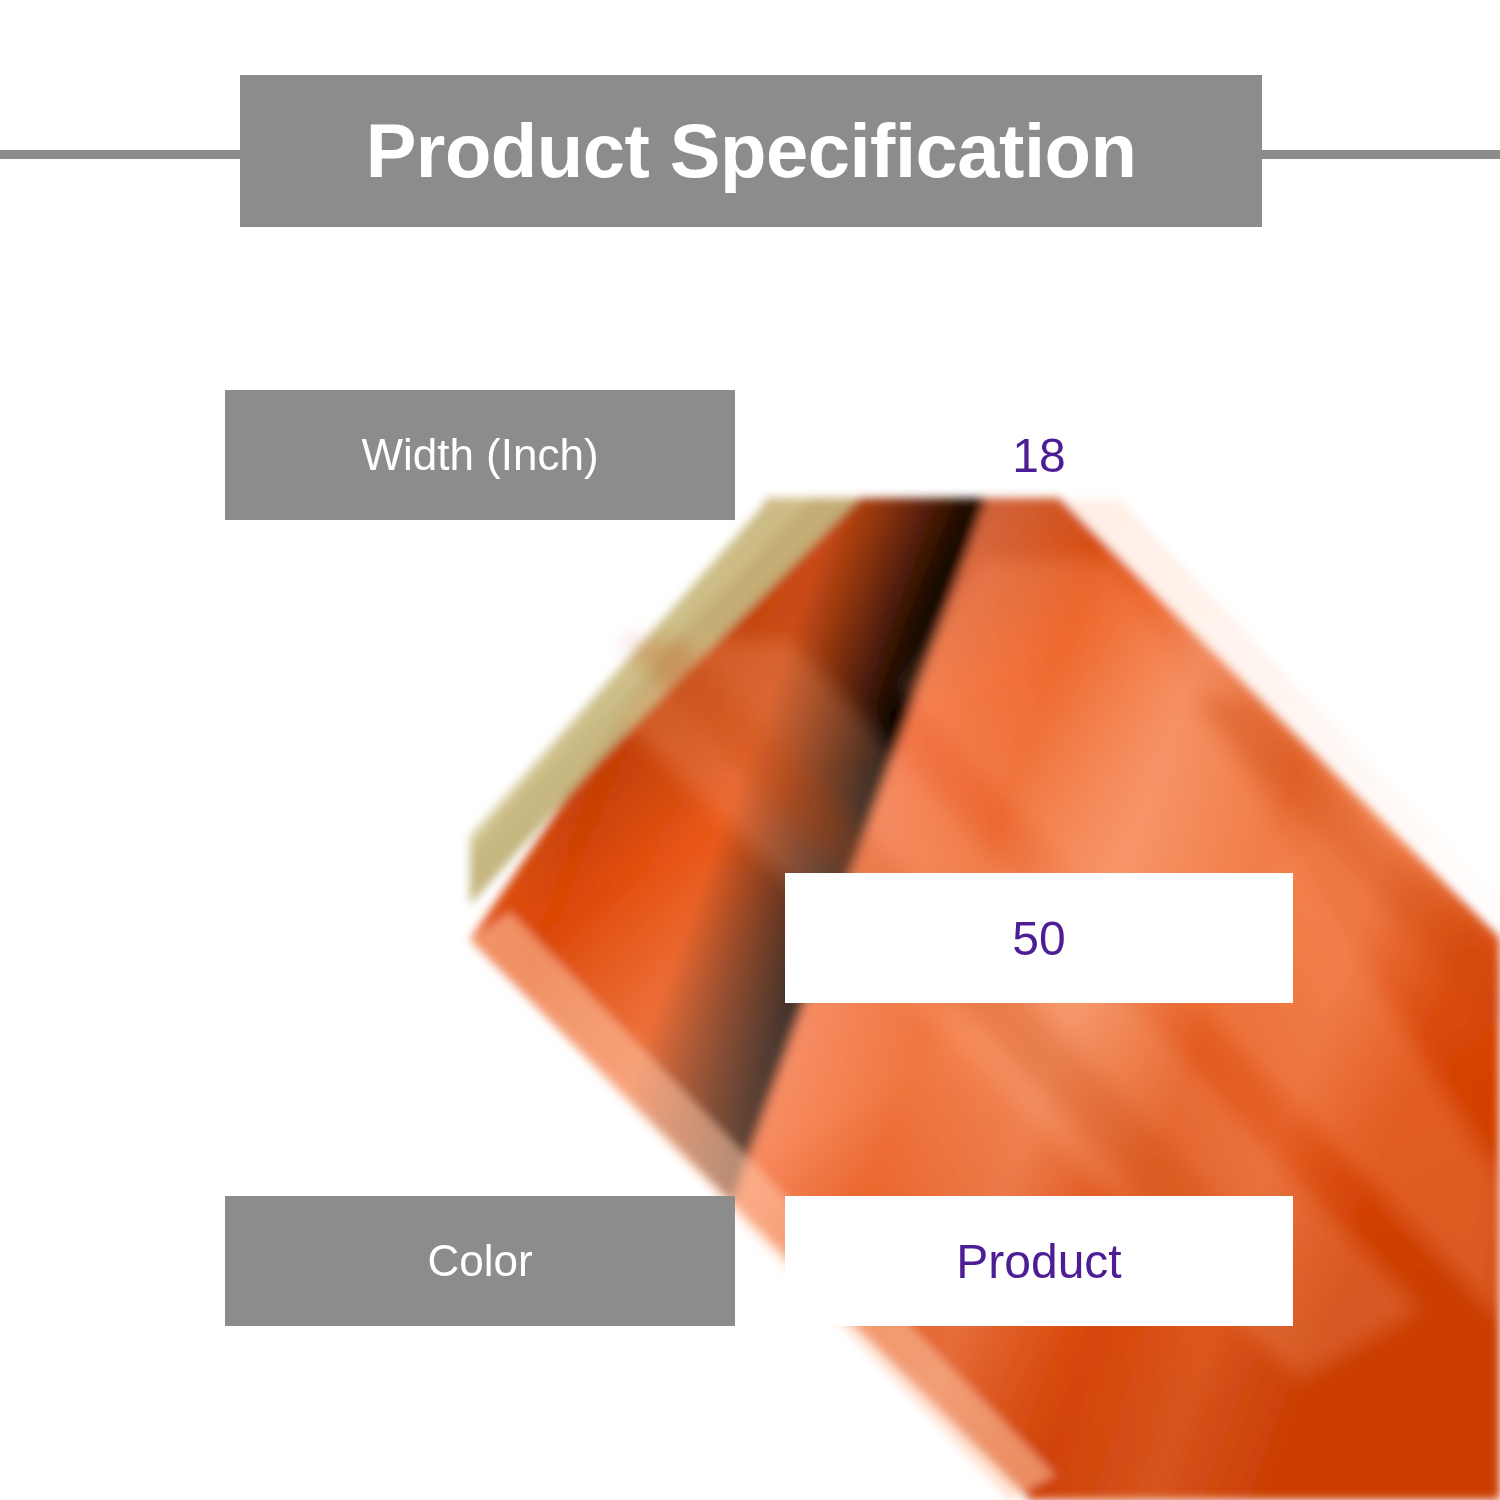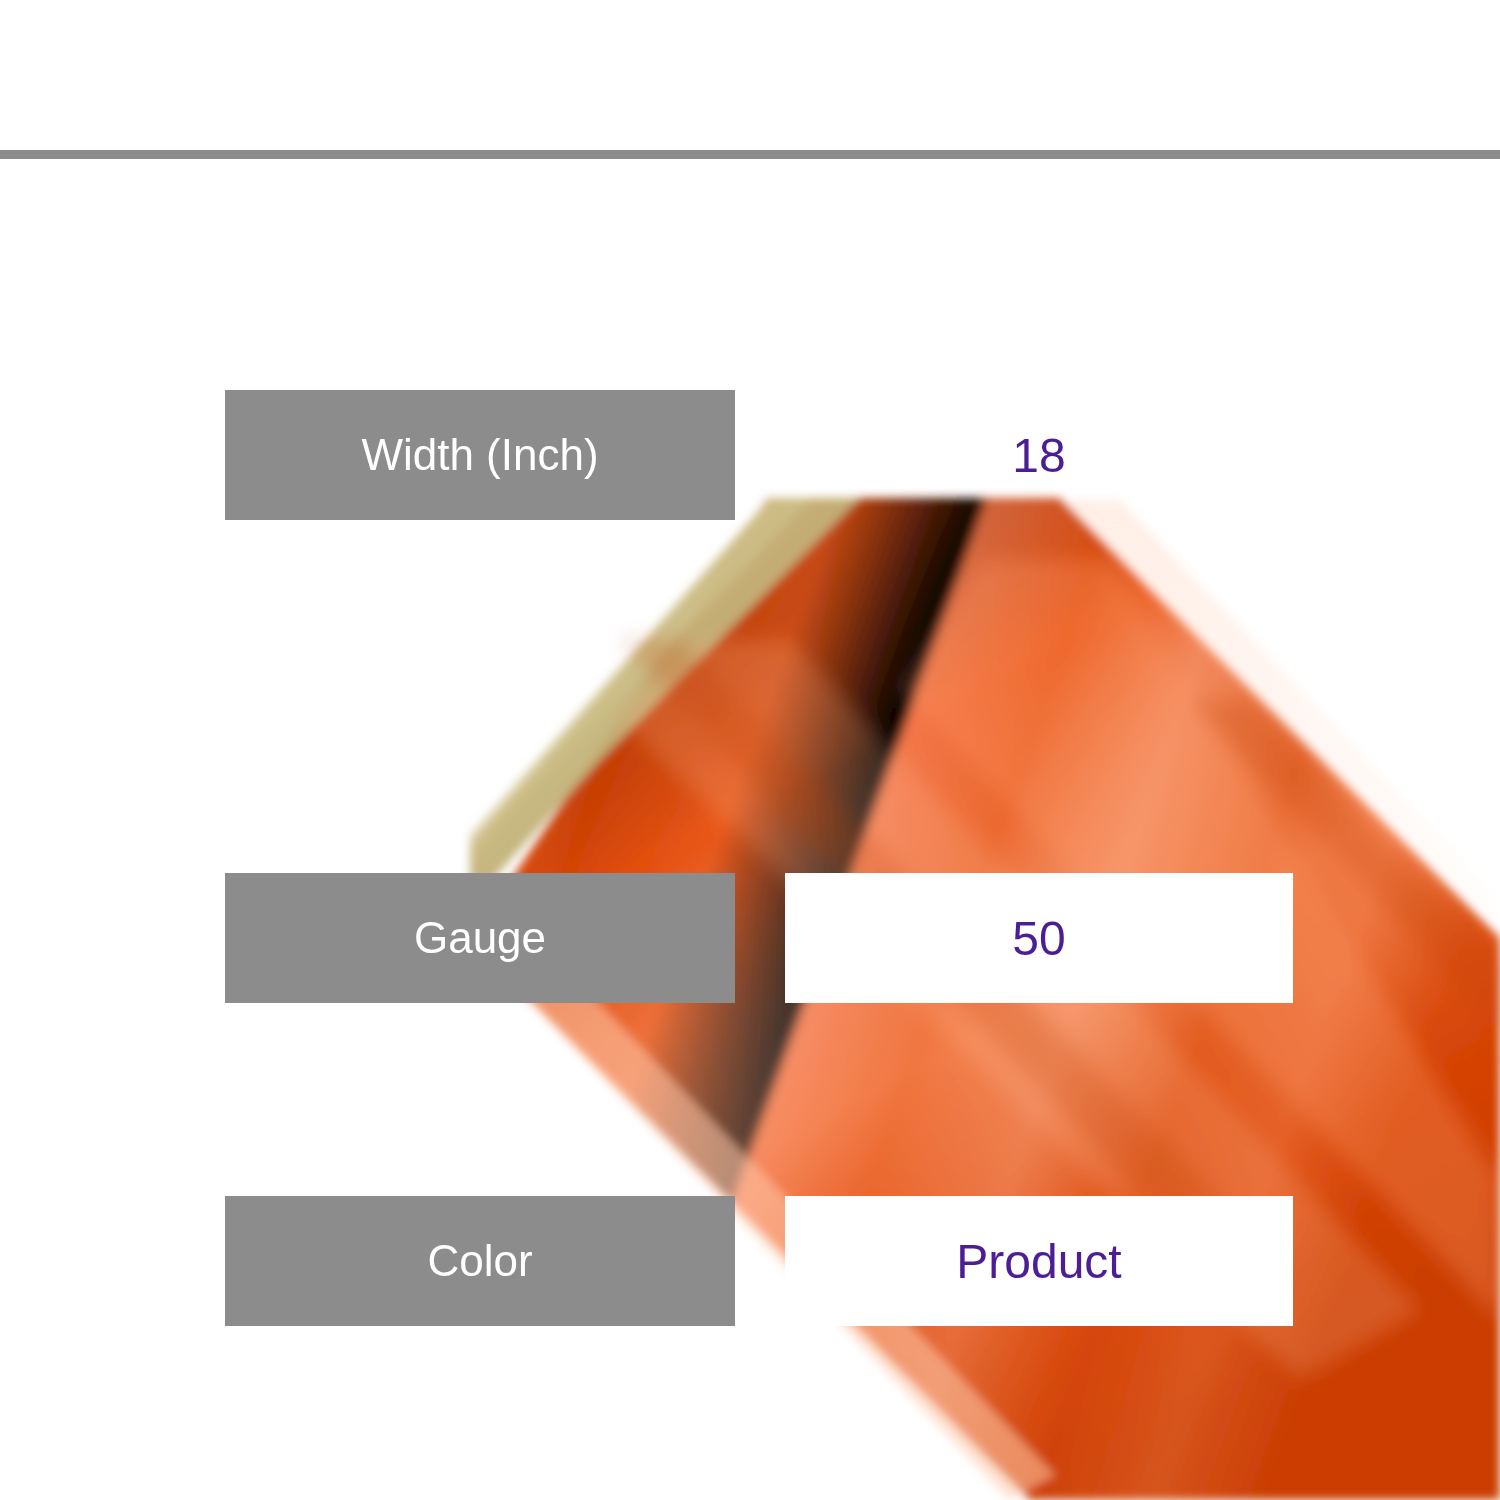--- a/index.html
+++ b/index.html
@@ -179,32 +179,34 @@
       <polygon points="620,640 680,640 1290,1270 1230,1290" fill="#BF3A02" opacity="0.22" filter="url(#softBlur2)"></polygon>
       <polygon points="1190,700 1250,700 1500,960 1500,1030" fill="#C23C02" opacity="0.25" filter="url(#softBlur2)"></polygon>
 
       <polygon points="1060,500 1120,500 1500,900 1500,950" fill="url(#edgeGlow)" opacity="0.5"></polygon>
 
       <polygon points="470,940 510,912 1055,1475 1010,1500" fill="#FFC9AC" opacity="0.55"></polygon>
     </g>
   </svg>
 
   <div id="header-rule"></div>
+  <div id="title-banner">
+    <span id="title-text">Product Specification</span>
+  </div>
 
   <div id="spec-table">
 
     <div class="spec-row" style="top:390px;">
       <div class="spec-label">Width (Inch)</div>
       <div class="spec-value no-plate">18</div>
     </div>
 
 
 
     <div class="spec-row" style="top:873px;">
-      <div class="spec-label">Gauge</div>
       <div class="spec-value">50</div>
     </div>
 
 
     <div class="spec-row" style="top:1196px;">
       <div class="spec-label">Color</div>
       <div class="spec-value">Product</div>
     </div>
 
   </div>

